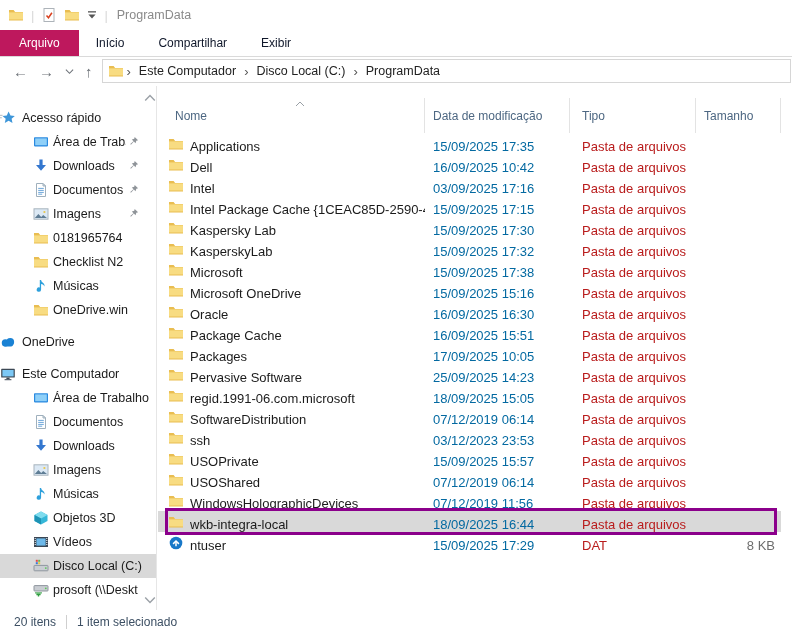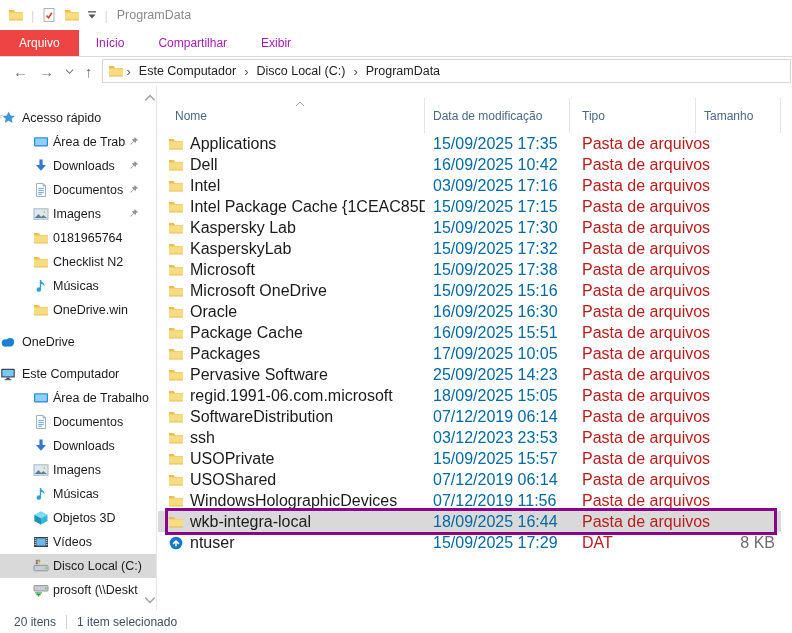--- a/index.html
+++ b/index.html
@@ -11,21 +11,21 @@
   
   .titlebar{position:absolute;top:0;left:0;right:0;height:30px;display:flex;align-items:center;
             padding-left:8px;gap:7px}
   .qat-sep{color:#d8d8d8;font-size:13px}
   .qat-caret{width:10px;height:10px}
   .app-title{color:#8a8a8a;font-size:12.5px;margin-left:2px}
 
   
   .tabs{position:absolute;top:30px;left:0;right:0;height:26px;display:flex;
         border-bottom:1px solid #dadada;font-size:12px}
-  .tab{padding:0 17px;display:flex;align-items:center;color:#a21caf;cursor:default}
+  .tab{padding:0 17px;display:flex;align-items:center;color:#0f172a;cursor:default}
   .tab.active{background:#1969bd;color:#fff;padding:0 19px}
 
   
   .navrow{position:absolute;top:56px;left:0;right:0;height:30px;display:flex;align-items:center}
   .navbtns{display:flex;align-items:center;gap:11px;padding:0 9px 0 13px;color:#6d7278}
   .navarrow{font-size:15px;line-height:1}
   .navchev{width:9px;height:7px;color:#6d7278}
   .addressbar{flex:1;height:22px;border:1px solid #d6d6d6;display:flex;align-items:center;
               padding:0 5px;font-size:12.5px;color:#222;margin-right:1px}
   .crumb{padding:0 5px;white-space:nowrap}
@@ -51,21 +51,21 @@
   .fheader{position:absolute;top:0;left:0;height:35px;display:flex;color:#4d6782;font-size:12px}
   .fh{box-sizing:border-box;display:flex;align-items:center;height:35px;border-right:1px solid #e3e3e3;
       white-space:nowrap;overflow:hidden}
   .fh-name{width:267px;padding-left:17px}
   .fh-date{width:145px;padding-left:8px}
   .fh-type{width:126px;padding-left:12px}
   .fh-size{width:85px;padding-left:8px}
   .sort-chev{position:absolute;left:137px;top:3px;width:10px;height:6px;color:#9aa0a6}
 
   .frows{position:absolute;top:35px;left:0;width:623px}
-  .frow{height:21px;display:flex;align-items:center;position:relative;font-size:16px}
+  .frow{height:21px;display:flex;align-items:flex-end;position:relative;font-size:13px}
   .frow .ic{position:absolute;left:10px;top:2.5px}
   .c-name{width:267px;padding-left:32px;box-sizing:border-box;color:#1b1b1b;
           white-space:nowrap;overflow:hidden}
   .c-date{width:145px;padding-left:8px;box-sizing:border-box;color:#0369a1;white-space:nowrap}
   .c-type{width:126px;padding-left:12px;box-sizing:border-box;color:#b91c1c;white-space:nowrap}
   .c-size{width:85px;padding-right:6px;box-sizing:border-box;color:#6d6d6d;text-align:right;white-space:nowrap}
   .fsel{background:#d9d9d9}
   .fannot{position:absolute;left:7px;top:-3px;width:606px;height:21px;border:3px solid #8B008B;
           pointer-events:none;z-index:5}
 
@@ -101,21 +101,21 @@
       <svg viewBox="0 0 10 10">
         <rect x="1" y="1.2" width="8" height="1.3" fill="#555"></rect>
         <path d="M1.4 4.6l3.6 4 3.6-4z" fill="#555"></path>
       </svg>
     </span>
   <span class="qat-sep">|</span>
   <span class="app-title">ProgramData</span>
 </div>
 
 <div class="tabs">
-  <div class="tab active" style="background: #ef4444;">Arquivo</div>
+  <div class="tab active" style="background: #be185d;">Arquivo</div>
   <div class="tab">Início</div>
   <div class="tab">Compartilhar</div>
   <div class="tab">Exibir</div>
 </div>
 
 <div class="navrow">
   <div class="navbtns">
     <span class="navarrow">←</span>
     <span class="navarrow">→</span>
     <span class="ic navchev">

